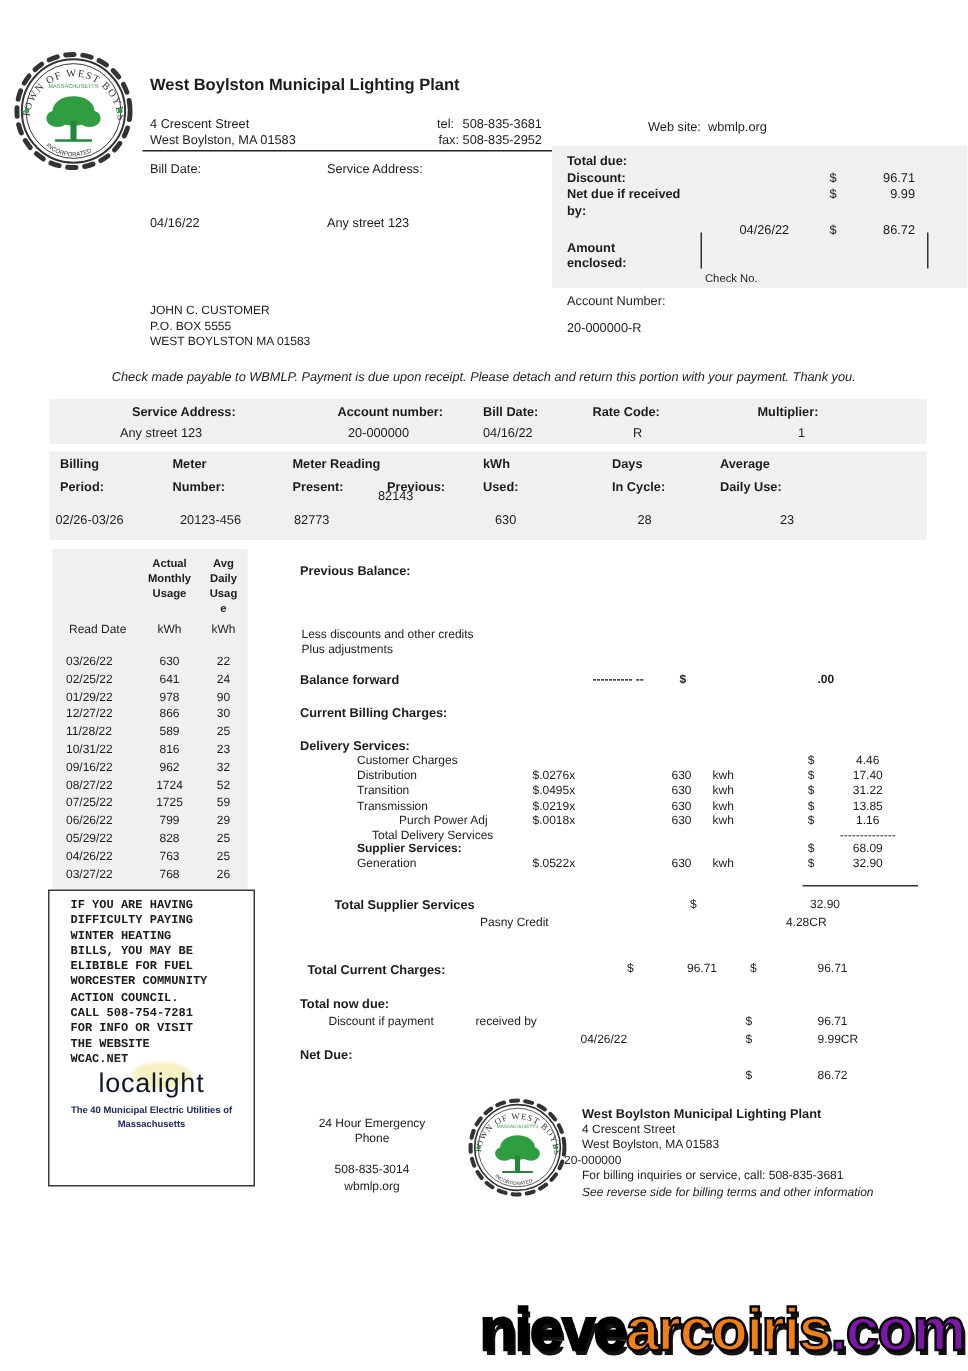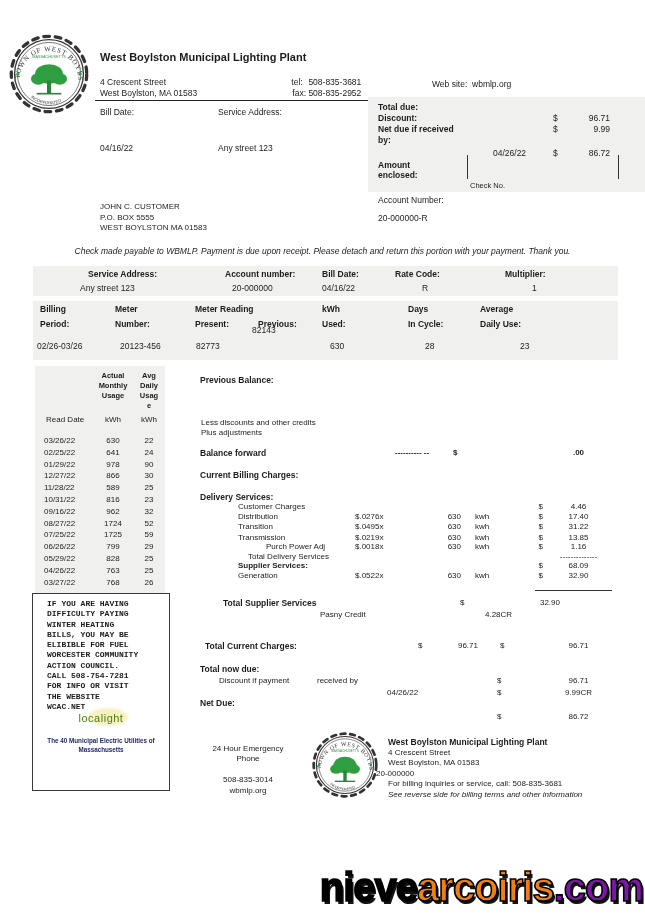--- a/index.html
+++ b/index.html
@@ -21,26 +21,26 @@
   .u1{padding-left:9px}.u2{text-align:center}.u3{text-align:center}
   .uhead{font-size:7.5px;font-weight:bold;line-height:10px;text-align:center}
   
   .bill{width:427px;font-size:8px}
   .crow{position:absolute;left:0;display:grid;grid-template-columns:170px 60px 46px 40px 44px 67px;width:427px}
   .cl{padding-left:53px}.cli2{padding-left:81px}.cli3{padding-left:63px;font-weight:normal}
   .clb{padding-left:53px;font-weight:bold}
   .cq{text-align:right}.cu{padding-left:14px}.cd{text-align:right;padding-right:2px}.ca{text-align:center}
   .srow{position:absolute;left:0;width:427px;height:12px}
   .sa{position:absolute}
-  .amt-r{position:absolute;left:360px;width:67px;text-align:center}
+  .amt-r{position:absolute;left:360px;width:67px;text-align:left}
   
   .infobox{width:136px;height:196px;border:1px solid #3a3a3a;background:#fff}
   .infoline{font-family:"Liberation Mono","DejaVu Sans Mono",monospace;font-weight:bold;
             font-size:8px;line-height:10.3px;white-space:nowrap}
-  .localight{font-size:11px;color:#4d7c0f;letter-spacing:.5px}
+  .localight{font-size:18px;color:#0f172a;letter-spacing:.5px}
   .tag{font-size:6.3px;font-weight:bold;color:#1f2a63;line-height:8.5px}
   .glow{width:40px;height:18px;border-radius:50%;background:#f6f1c3;filter:blur(1px)}
   
   .wm{font-size:40px;font-weight:900;letter-spacing:-1px;white-space:nowrap;
       -webkit-text-stroke:1.6px #000;text-shadow:2px 3px 0 #141414;line-height:42px}
   .underl{border-top:1px solid #333;height:0}
 </style>
 </head>
 <body>
 
@@ -336,21 +336,21 @@
 
     <div class="abs underl" style="left:350px;top:224px;width:77px"></div>
 
     <div class="srow" style="top:232px">
       <span class="sa b f85" style="left:38px">Total Supplier Services</span>
       <span class="sa" style="left:275px">$</span>
       <span class="sa" style="left:295px;width:80px;text-align:right">32.90</span>
     </div>
     <div class="srow" style="top:244px">
       <span class="sa" style="left:135px">Pasny Credit</span>
-      <span class="sa" style="left:300px;width:105px;text-align:left">4.28CR</span>
+      <span class="sa" style="left:300px;width:105px;text-align:center">4.28CR</span>
     </div>
 
     <div class="srow" style="top:275px">
       <span class="sa b f85" style="left:20px">Total Current Charges:</span>
       <span class="sa" style="left:233px">$</span>
       <span class="sa" style="left:245px;width:48px;text-align:right">96.71</span>
       <span class="sa" style="left:315px">$</span>
       <span class="amt-r">96.71</span>
     </div>
 

